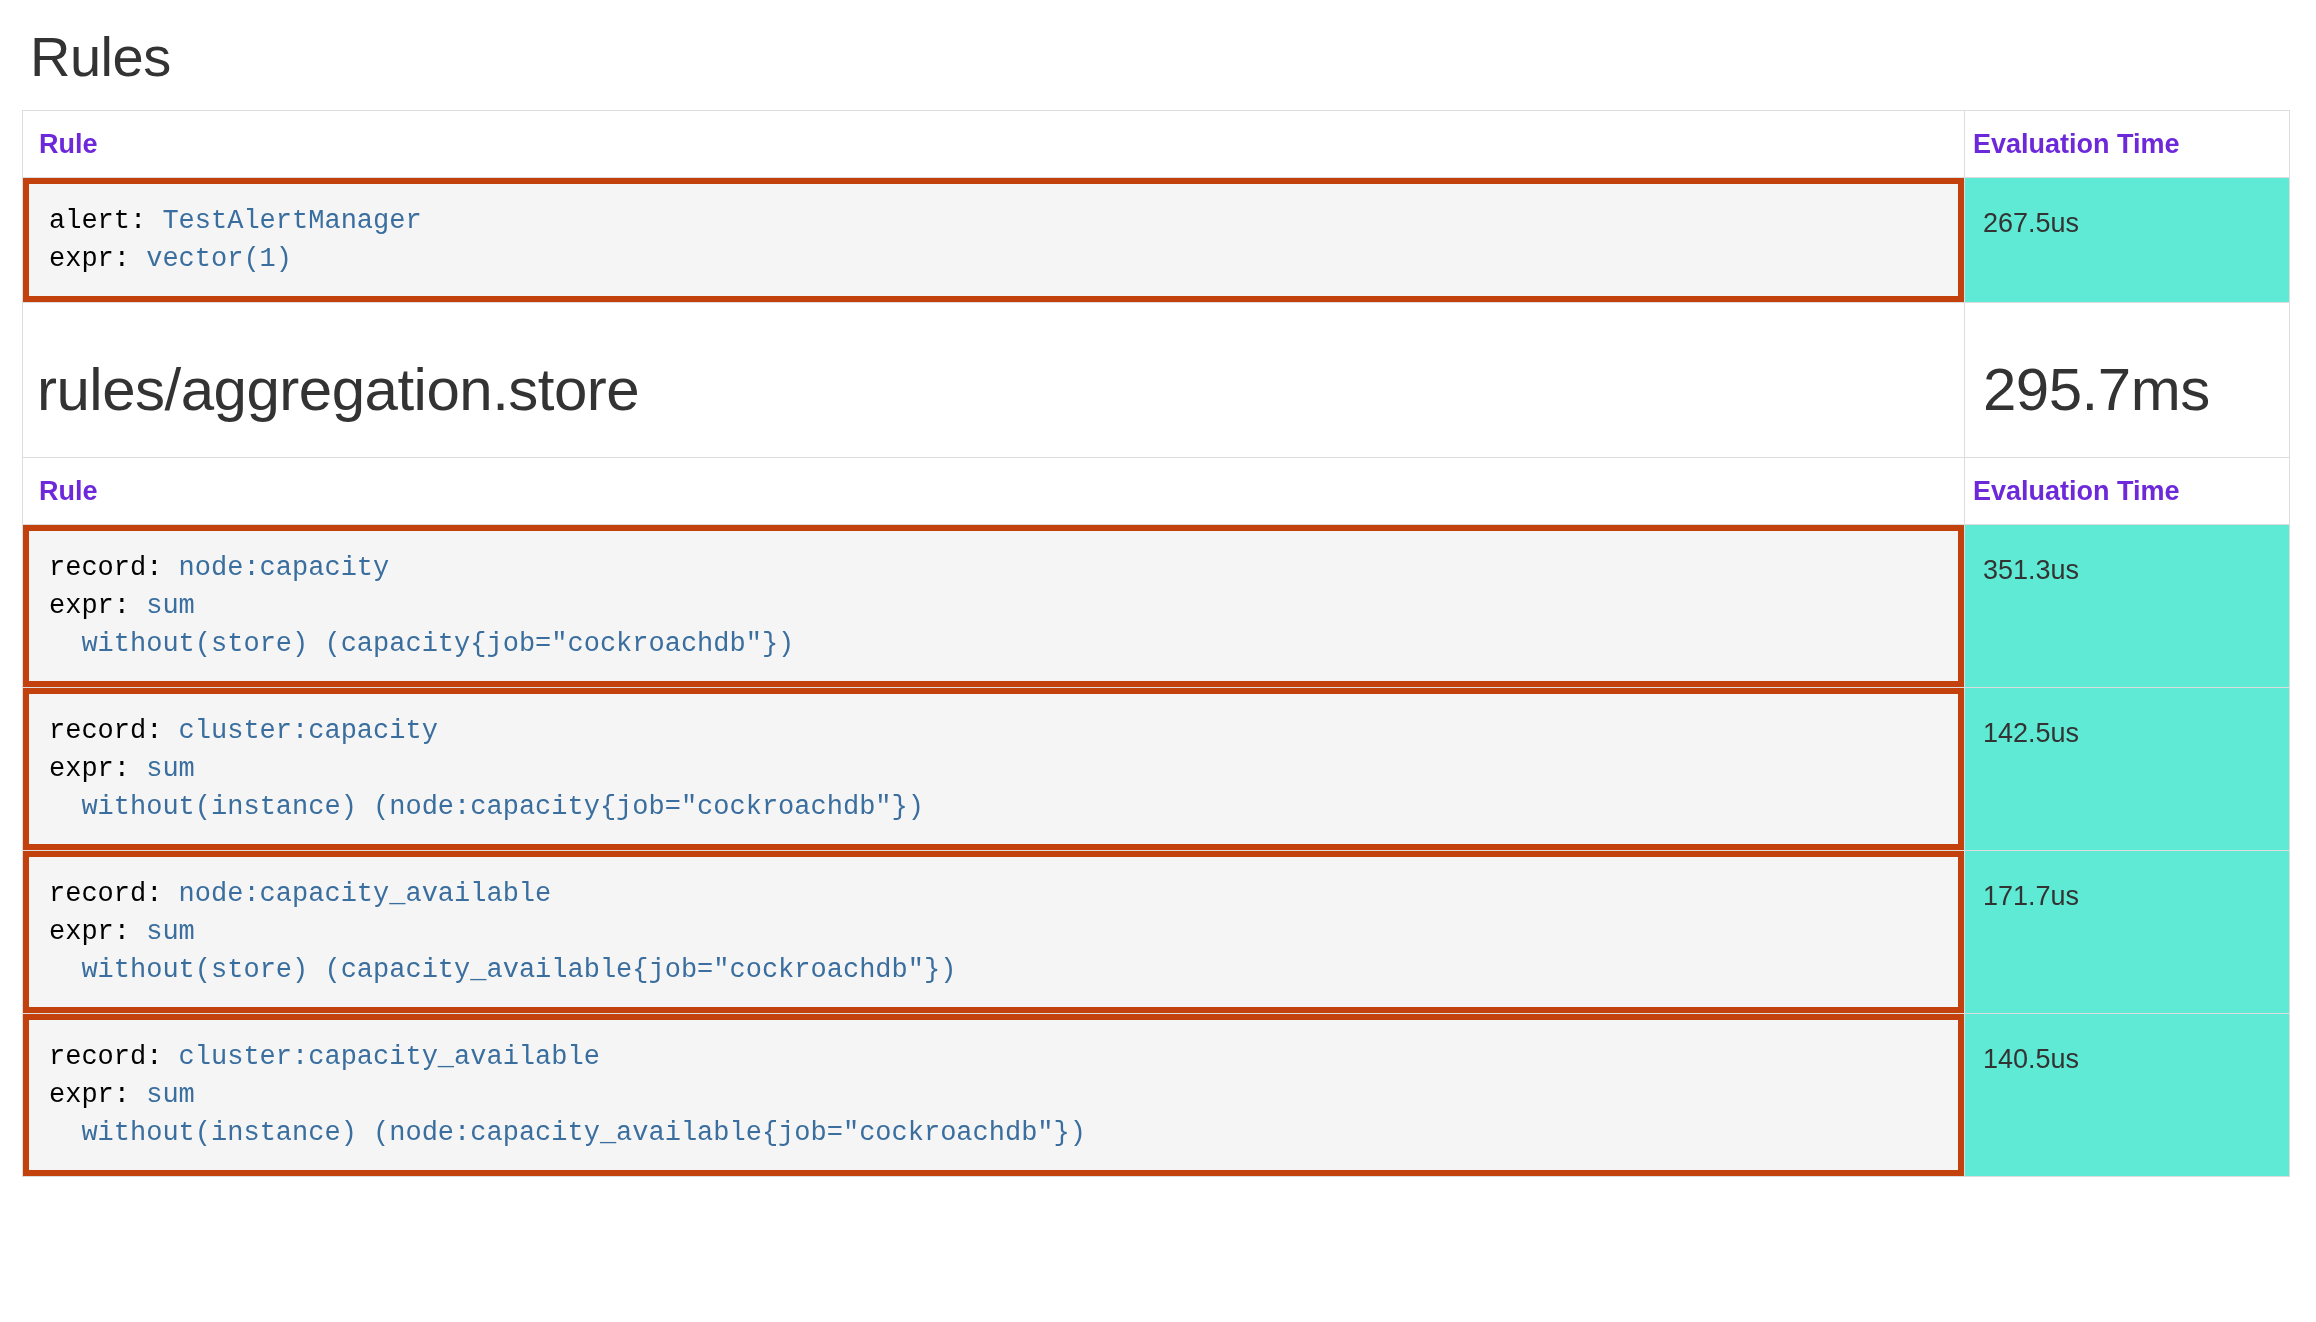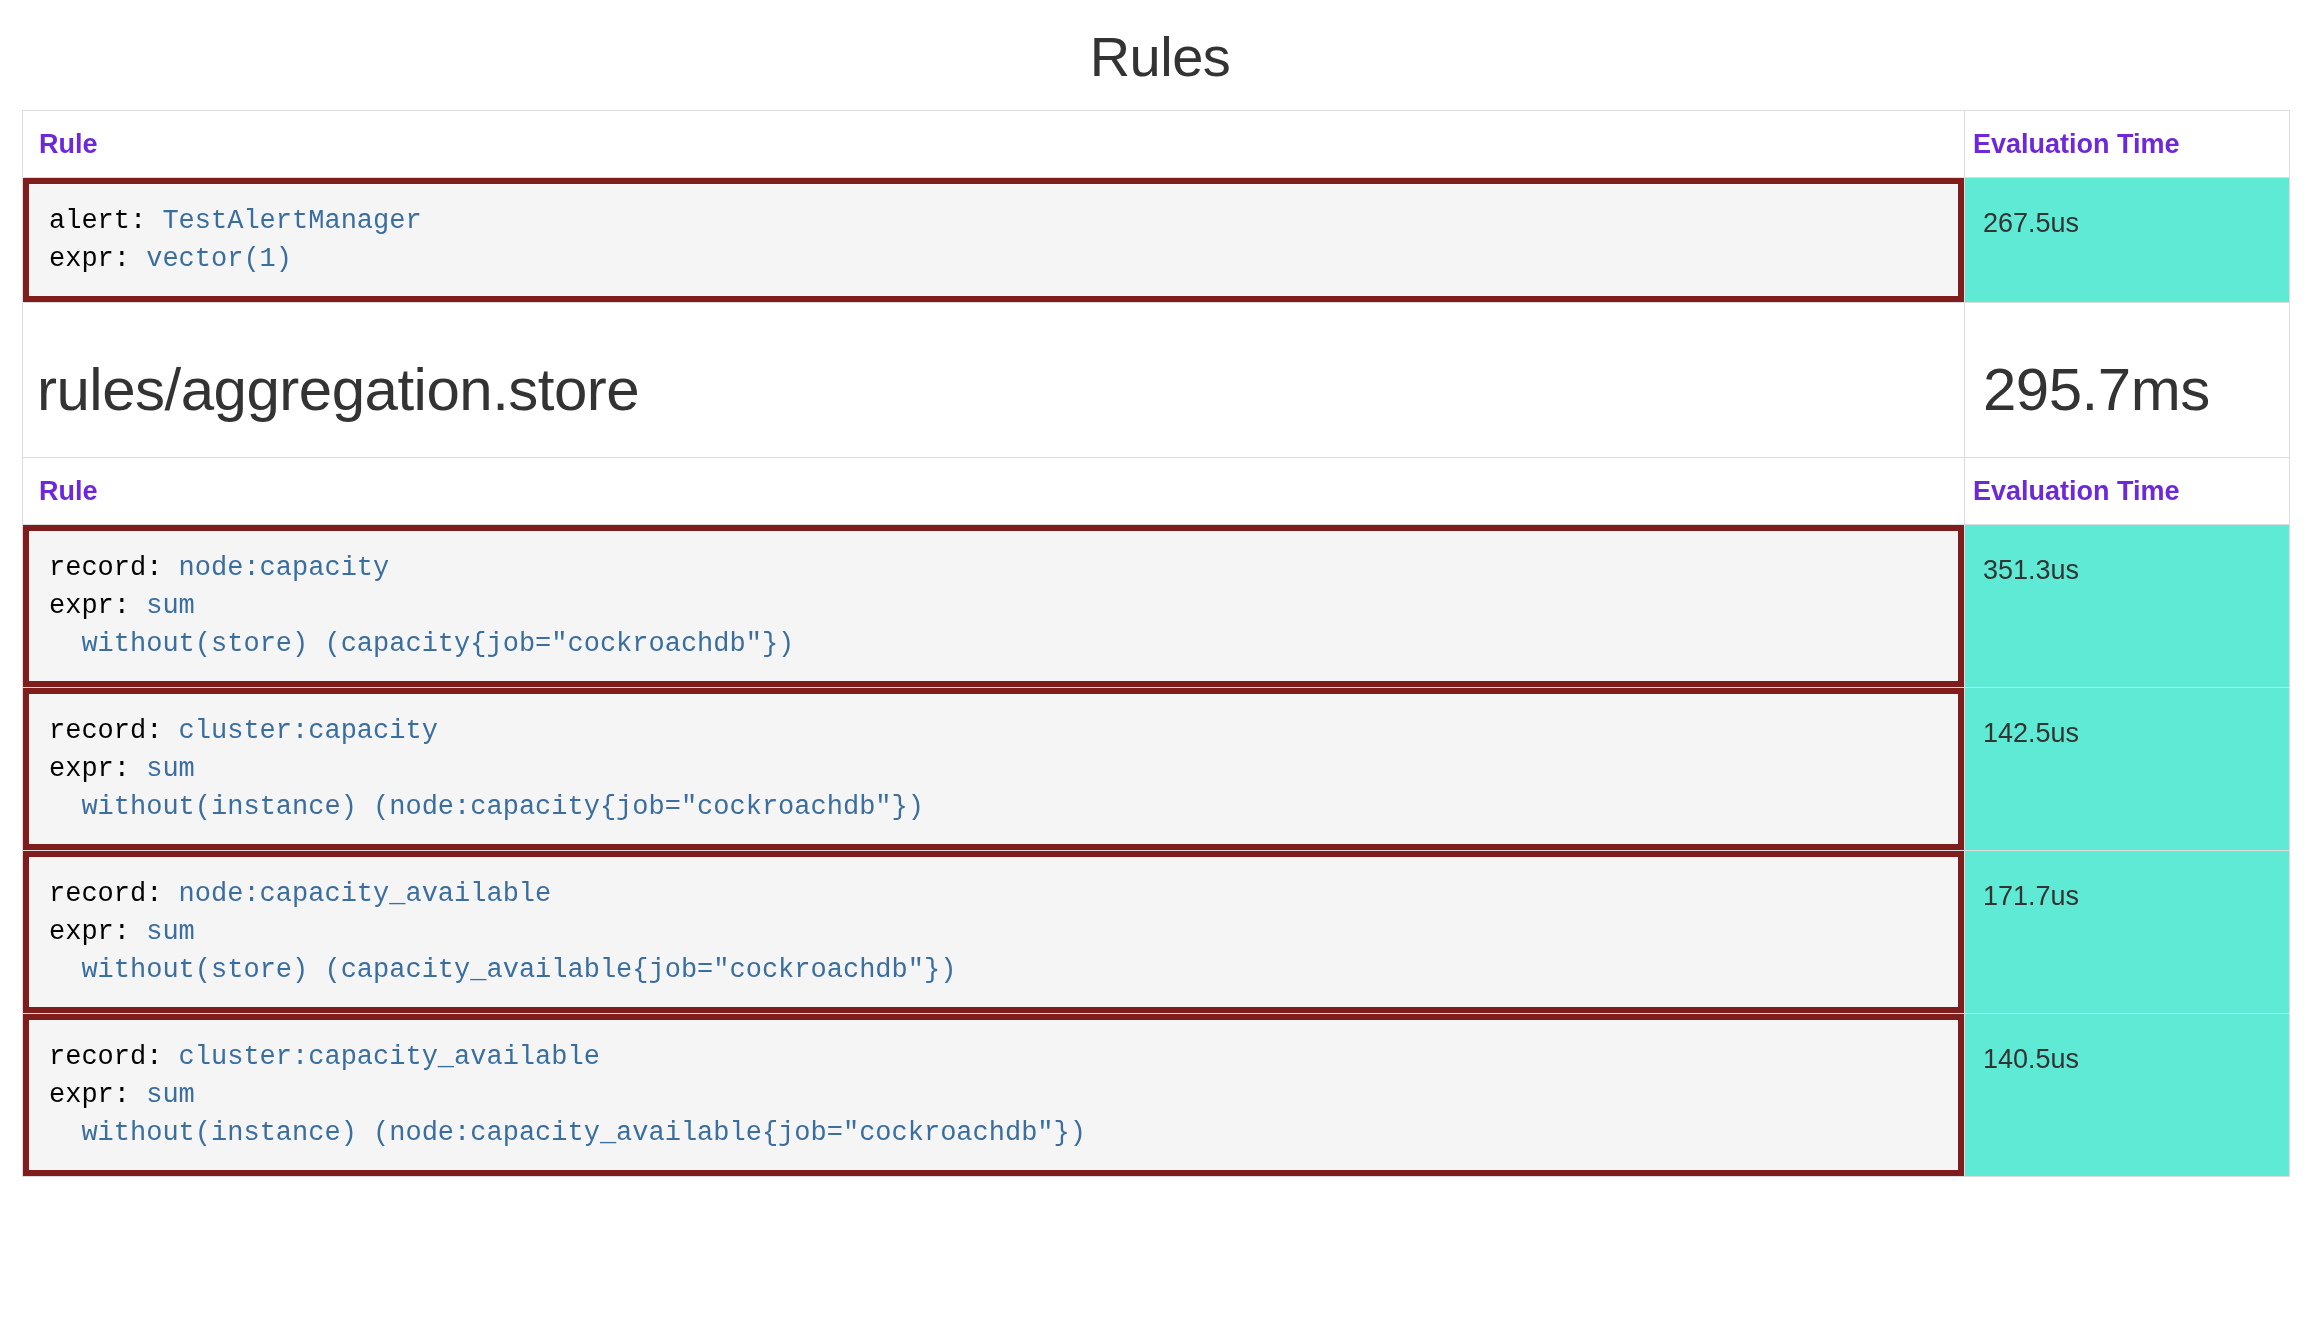--- a/index.html
+++ b/index.html
@@ -16,21 +16,20 @@
   .container {
     padding: 0 26px 0 22px;
   }
   h1.page-title {
     font-size: 56px;
     font-weight: 500;
     line-height: 1.1;
     margin: 26px 0 22px 8px;
     color: #333333;
     letter-spacing: -0.5px;
-    text-align: center;
   }
   table.rules-table {
     width: 100%;
     border-collapse: collapse;
     border: 1px solid #dddddd;
     table-layout: fixed;
   }
   .rules-table th, .rules-table td {
     border: 1px solid #dddddd;
     vertical-align: top;
@@ -58,21 +57,21 @@
     font-size: 27px;
     font-weight: bold;
     line-height: 1.2;
     padding: 17px 14px 17px 16px;
     color: #6d28d9;
     background: #ffffff;
   }
   th.sub-th.time { padding-left: 8px; }
 
   
-  td.rule-cell { padding: 6px; background: #7f1d1d; }
+  td.rule-cell { padding: 6px; background: #c2410c; }
   .codeblock {
     background: #f5f5f5;
     padding: 18px 20px;
     font-family: "Liberation Mono", "DejaVu Sans Mono", monospace;
     font-size: 27px;
     line-height: 38px;
     color: #000000;
     white-space: pre-wrap;
     word-wrap: break-word;
   }

